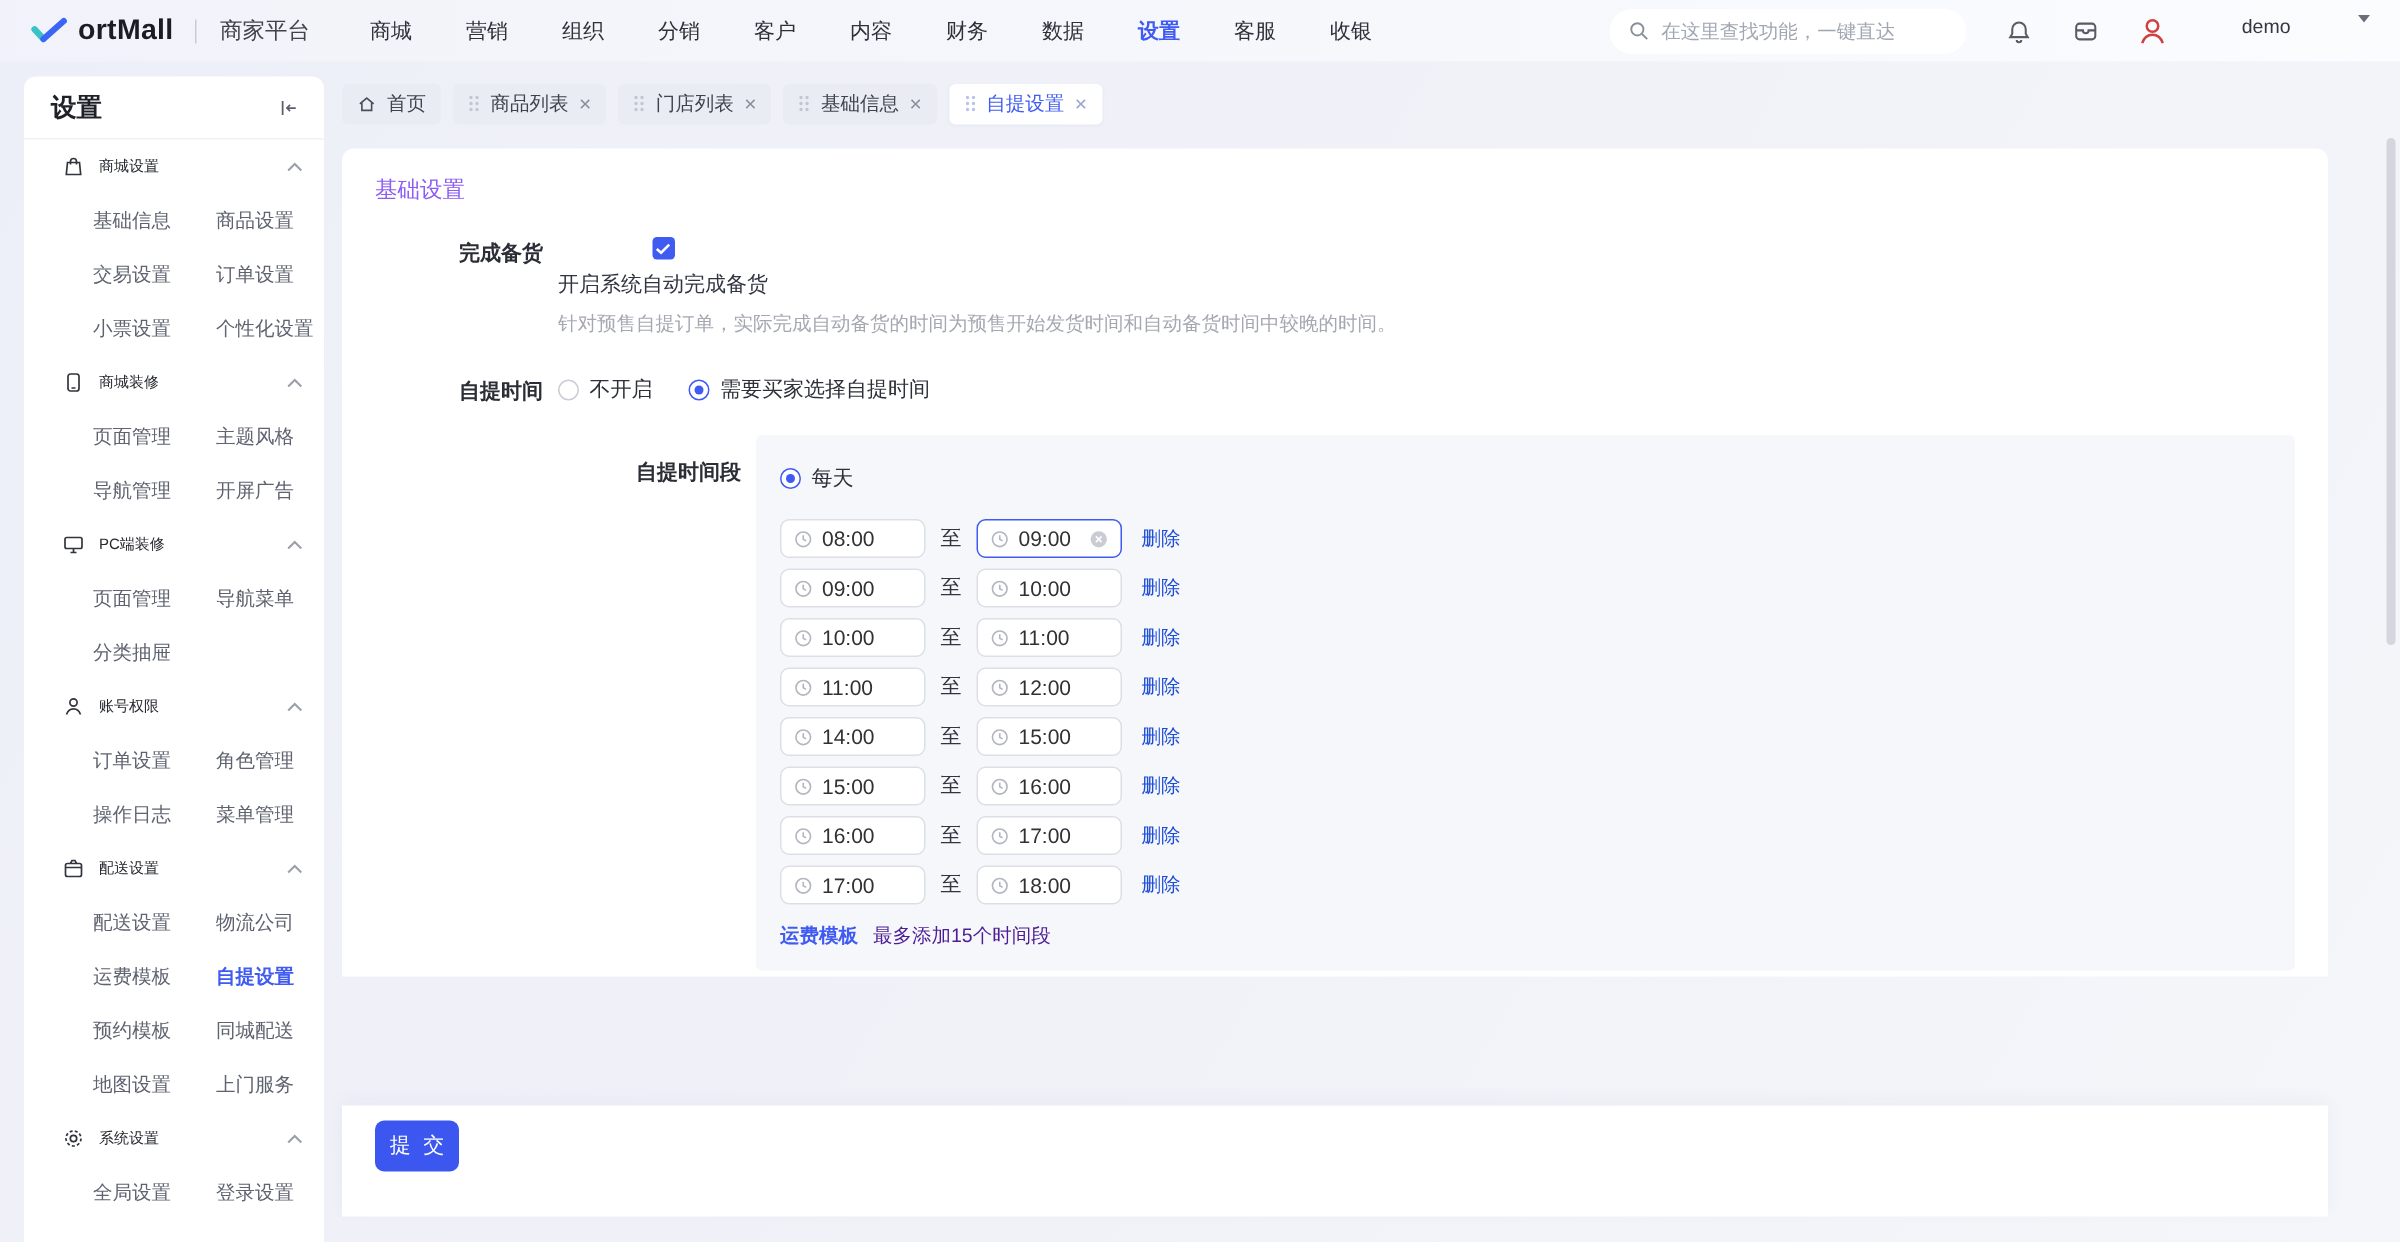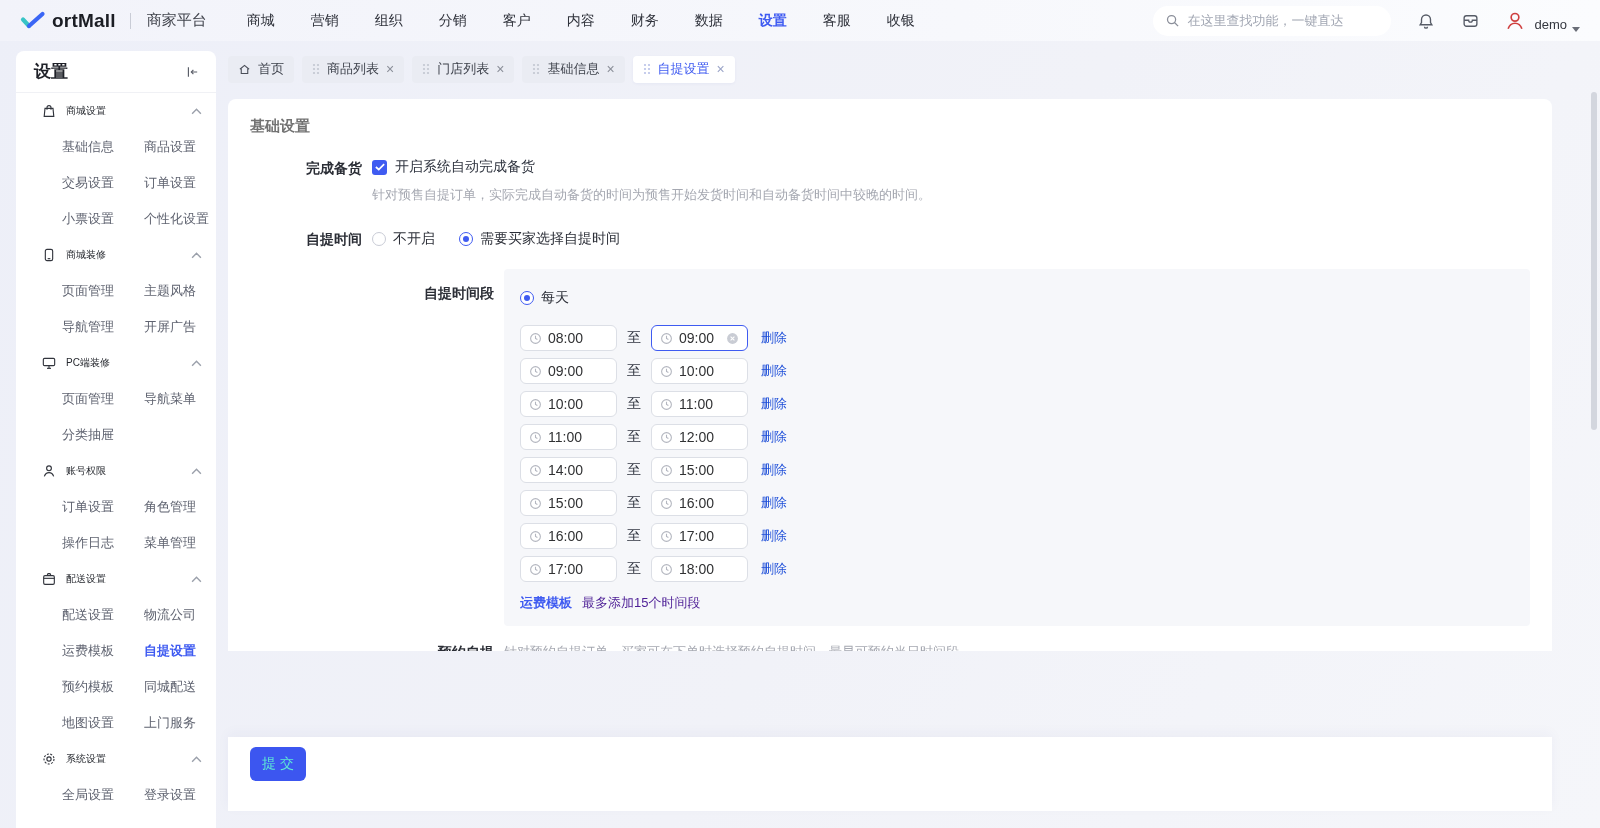--- a/index.html
+++ b/index.html
@@ -20,21 +20,21 @@
   .menu { display:flex; align-items:center; gap:36px; margin-left:40px; }
   .menu-item { font-size:14px; color:#2e313a; cursor:pointer; white-space:nowrap; }
   .menu-item.active { color:#3f5bf1; font-weight:600; }
   .nav-right { margin-left:auto; display:flex; align-items:center; }
   .searchbox { width:238px; height:30px; background:#fff; border-radius:16px;
     display:flex; align-items:center; padding:0 12px; gap:7px; }
   .searchbox input { border:none; outline:none; flex:1; font-size:13px; color:#303133;
     background:transparent; font-family:inherit; }
   .searchbox input::placeholder { color:#a2a7b3; }
   .nav-icon { margin-left:26px; cursor:pointer; display:flex; align-items:center; }
-  .userbox { display:flex; align-items:flex-end; margin-left:24px; cursor:pointer; }
+  .userbox { display:flex; align-items:flex-start; margin-left:24px; cursor:pointer;gap:40px; }
   .username { font-size:13px; color:#34373f; margin:0 5px 0 8px; }
   .caret { width:0; height:0; border-left:4px solid transparent; border-right:4px solid transparent;
     border-top:5px solid #6a6e78; }
   
   .sidebar { position:absolute; left:16px; top:51px; width:200px; bottom:0;
     background:#fff; border-radius:8px 8px 0 0; overflow:hidden; }
   .side-header { height:42px; display:flex; align-items:center; justify-content:space-between;
     padding:0 16px 0 18px; border-bottom:1px solid #f0f1f5; }
   .side-title { font-size:17px; font-weight:700; color:#1f2128; }
   .collapse-btn { cursor:pointer; display:flex; }
@@ -57,26 +57,26 @@
   .card1 { margin-top:10px; height:88px; padding:16px 22px; }
   .pickup-title-row { display:flex; align-items:center; }
   .pickup-title { font-size:14px; font-weight:700; color:#23262e; }
   .toggle { width:38px; height:20px; border-radius:10px; background:#3c56f0; margin-left:12px;
     position:relative; cursor:pointer; }
   .toggle .knob { position:absolute; right:2px; top:2px; width:16px; height:16px;
     border-radius:50%; background:#fff; }
   .pickup-desc { margin-top:13px; font-size:13.5px; color:#8b909b; }
   .card2 { margin-top:12px; height:552px; padding:18px 22px; border-radius:8px 8px 0 0;
     overflow:hidden; position:relative; }
-  .sec-heading { font-size:15px; font-weight:700; color:#737373; }
+  .sec-heading { font-size:15px; font-weight:400; color:#8b5cf6; }
   .frow { display:flex; align-items:flex-start; }
   .flabel { width:112px; flex-shrink:0; text-align:right; font-size:14px; font-weight:600;
     color:#2b2e36; margin-right:10px; line-height:20px; }
   .row-prepare { margin-top:22px; }
-  .check-wrap { display:flex; align-items:center; gap:8px; }
+  .check-wrap { display:flex; align-items:center; gap:8px;flex-direction:column; }
   .checkbox { width:15px; height:15px; border-radius:3px; background:#3f5bf1;
     display:flex; align-items:center; justify-content:center; cursor:pointer; }
   .check-label { font-size:14px; color:#303540; }
   .form-note { margin:8px 0 0 122px; font-size:13px; color:#a5a8b1; }
   .row-time { margin-top:25px; align-items:center; }
   .radio-group { display:flex; align-items:center; gap:24px; }
   .radio-opt { display:flex; align-items:center; gap:7px; cursor:pointer; }
   .radio { width:14px; height:14px; border-radius:50%; border:1px solid #c9ccd6; background:#fff;
     position:relative; flex-shrink:0; }
   .radio.checked { border:1.5px solid #3f5bf1; }
@@ -97,22 +97,22 @@
   .clear-btn { margin-left:auto; display:flex; cursor:pointer; }
   .add-row { display:flex; align-items:center; margin-top:12px; }
   .add-link { font-size:13px; font-weight:600; color:#3f5bf1; cursor:pointer; }
   .add-note { margin-left:10px; font-size:13px; color:#4c1d95; }
   .row-clipped { margin-top:16px; align-items:flex-start; }
   .row-clipped .flabel { width:244px; }
   .clipped-text { font-size:13px; color:#a5a8b1; line-height:20px; }
   
   .footer { position:absolute; left:228px; top:737px; width:1324px; height:74px;
     background:#fff; box-shadow:0 -4px 12px rgba(40,60,120,.04); }
-  .submit-btn { margin:10px 0 0 22px; width:56px; height:34px; background:#3c56f0; color:#5eead4;
-    border:none; border-radius:6px; font-size:14px; font-family:Liberation Sans, sans-serif; cursor:pointer; }
+  .submit-btn { margin:10px 0 0 22px; width:56px; height:34px; background:#3c56f0; color:#ffffff;
+    border:none; border-radius:6px; font-size:14px; font-family:Liberation Mono, monospace; cursor:pointer; }
   
   .scroll-thumb { position:absolute; right:3px; top:92px; width:6px; height:338px;
     border-radius:3px; background:#d3d6de; }
   svg { display:block; flex-shrink:0; }
 </style>
 </head>
 <body>
 
 <div class="navbar">
   <div class="logo">

